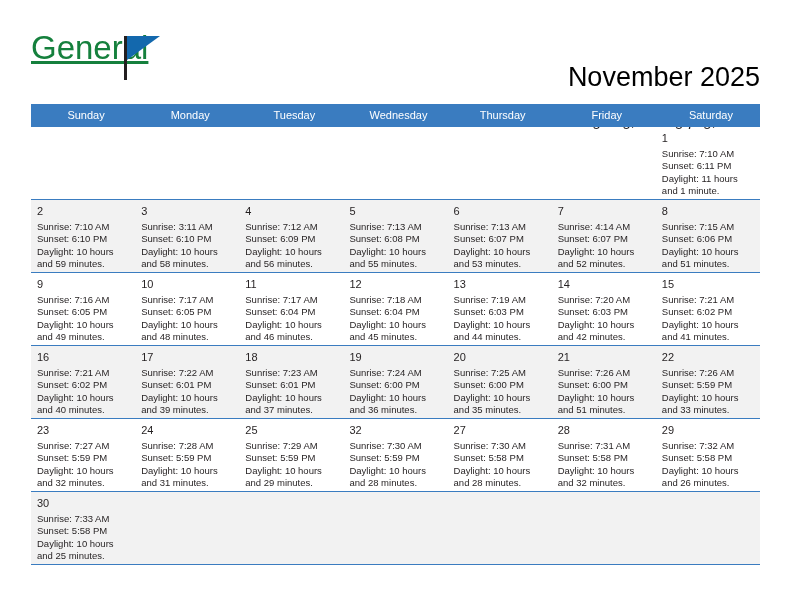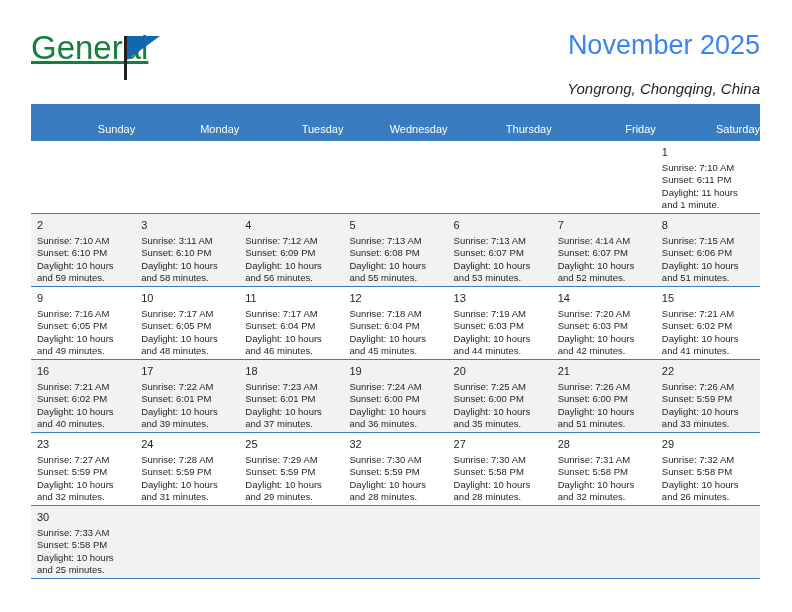--- a/index.html
+++ b/index.html
@@ -74,22 +74,23 @@
 
   .title-block {
     position: absolute;
     right: 0;
     top: 0;
     text-align: right;
   }
   .cal-title {
     font-size: 27px;
     line-height: 34px;
-    color: #3b82f6;
+    color: #000000;
     white-space: nowrap;
+    margin-top: 32px;
   }
   .cal-subtitle {
     font-size: 15px;
     line-height: 22px;
     color: #231f20;
     margin-top: 16px;
     white-space: nowrap;
     font-style: italic;
   }
 
@@ -100,22 +101,22 @@
     top: 104px;
     width: 729px;
     border-collapse: collapse;
     table-layout: fixed;
   }
   .calendar th {
     background: #3a7cc0;
     color: #ffffff;
     font-size: 11px;
     font-weight: normal;
-    text-align: right;
-    padding: 19px 0 6px 6px;
+    text-align: center;
+    padding: 5px 0 6px 6px;
     height: 12px;
     border: none;
   }
   .calendar td {
     vertical-align: top;
     padding: 0;
     border: none;
     border-bottom: 1px solid #3a7cc0;
     height: 72px;
     width: 104.14px;

